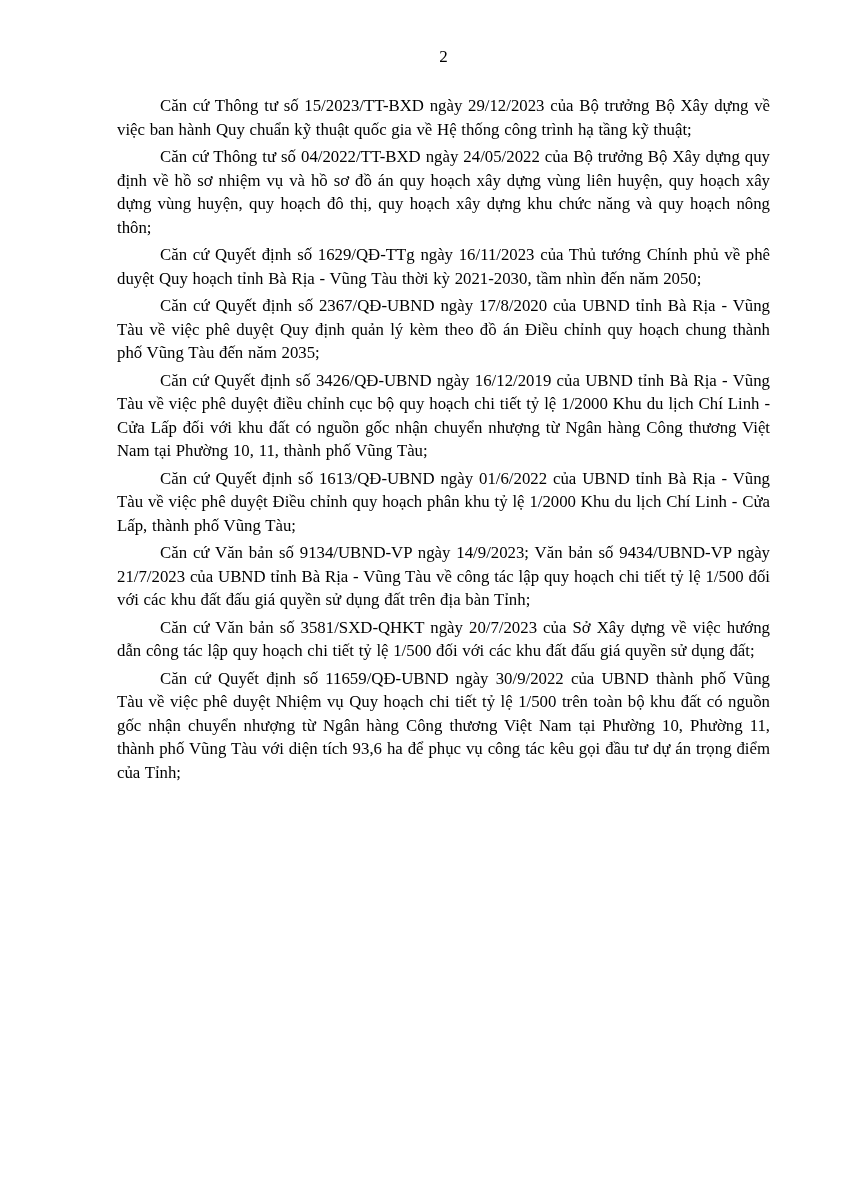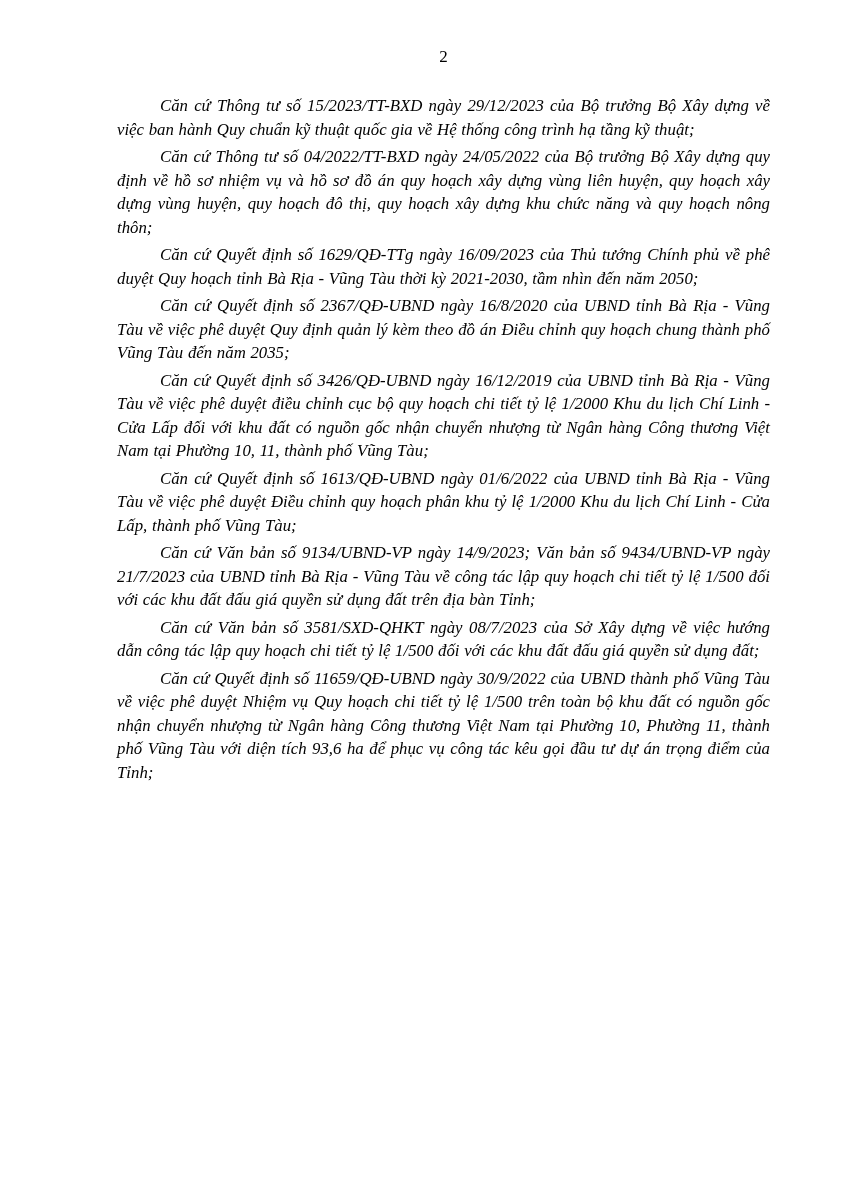--- a/index.html
+++ b/index.html
@@ -23,37 +23,36 @@
   }
   .page-number {
     text-align: center;
     font-style: normal;
     font-size: 17px;
     line-height: 20px;
     margin: 0 0 27px 0;
   }
   .content p {
     margin: 0 0 4px 0;
-    font-style: italic;
     font-size: 16.8px;
     line-height: 23.5px;
     text-align: justify;
     text-indent: 43px;
     word-spacing: 0.5px;
   }
 </style>
 </head>
 <body>
 
 <div class="page">
   <div class="page-number">2</div>
   <div class="content">
     <p>Căn cứ Thông tư số 15/2023/TT-BXD ngày 29/12/2023 của Bộ trưởng Bộ Xây dựng về việc ban hành Quy chuẩn kỹ thuật quốc gia về Hệ thống công trình hạ tầng kỹ thuật;</p>
     <p>Căn cứ Thông tư số 04/2022/TT-BXD ngày 24/05/2022 của Bộ trưởng Bộ Xây dựng quy định về hồ sơ nhiệm vụ và hồ sơ đồ án quy hoạch xây dựng vùng liên huyện, quy hoạch xây dựng vùng huyện, quy hoạch đô thị, quy hoạch xây dựng khu chức năng và quy hoạch nông thôn;</p>
-    <p>Căn cứ Quyết định số 1629/QĐ-TTg ngày 16/09/2023 của Thủ tướng Chính phủ về phê duyệt Quy hoạch tỉnh Bà Rịa - Vũng Tàu thời kỳ 2021-2030, tầm nhìn đến năm 2050;</p>
-    <p>Căn cứ Quyết định số 2367/QĐ-UBND ngày 16/8/2020 của UBND tỉnh Bà Rịa - Vũng Tàu về việc phê duyệt Quy định quản lý kèm theo đồ án Điều chỉnh quy hoạch chung thành phố Vũng Tàu đến năm 2035;</p>
+    <p>Căn cứ Quyết định số 1629/QĐ-TTg ngày 16/11/2023 của Thủ tướng Chính phủ về phê duyệt Quy hoạch tỉnh Bà Rịa - Vũng Tàu thời kỳ 2021-2030, tầm nhìn đến năm 2050;</p>
+    <p>Căn cứ Quyết định số 2367/QĐ-UBND ngày 17/8/2020 của UBND tỉnh Bà Rịa - Vũng Tàu về việc phê duyệt Quy định quản lý kèm theo đồ án Điều chỉnh quy hoạch chung thành phố Vũng Tàu đến năm 2035;</p>
     <p>Căn cứ Quyết định số 3426/QĐ-UBND ngày 16/12/2019 của UBND tỉnh Bà Rịa - Vũng Tàu về việc phê duyệt điều chỉnh cục bộ quy hoạch chi tiết tỷ lệ 1/2000 Khu du lịch Chí Linh - Cửa Lấp đối với khu đất có nguồn gốc nhận chuyển nhượng từ Ngân hàng Công thương Việt Nam tại Phường 10, 11, thành phố Vũng Tàu;</p>
     <p>Căn cứ Quyết định số 1613/QĐ-UBND ngày 01/6/2022 của UBND tỉnh Bà Rịa - Vũng Tàu về việc phê duyệt Điều chỉnh quy hoạch phân khu tỷ lệ 1/2000 Khu du lịch Chí Linh - Cửa Lấp, thành phố Vũng Tàu;</p>
     <p>Căn cứ Văn bản số 9134/UBND-VP ngày 14/9/2023; Văn bản số 9434/UBND-VP ngày 21/7/2023 của UBND tỉnh Bà Rịa - Vũng Tàu về công tác lập quy hoạch chi tiết tỷ lệ 1/500 đối với các khu đất đấu giá quyền sử dụng đất trên địa bàn Tỉnh;</p>
-    <p>Căn cứ Văn bản số 3581/SXD-QHKT ngày 08/7/2023 của Sở Xây dựng về việc hướng dẫn công tác lập quy hoạch chi tiết tỷ lệ 1/500 đối với các khu đất đấu giá quyền sử dụng đất;</p>
+    <p>Căn cứ Văn bản số 3581/SXD-QHKT ngày 20/7/2023 của Sở Xây dựng về việc hướng dẫn công tác lập quy hoạch chi tiết tỷ lệ 1/500 đối với các khu đất đấu giá quyền sử dụng đất;</p>
     <p>Căn cứ Quyết định số 11659/QĐ-UBND ngày 30/9/2022 của UBND thành phố Vũng Tàu về việc phê duyệt Nhiệm vụ Quy hoạch chi tiết tỷ lệ 1/500 trên toàn bộ khu đất có nguồn gốc nhận chuyển nhượng từ Ngân hàng Công thương Việt Nam tại Phường 10, Phường 11, thành phố Vũng Tàu với diện tích 93,6 ha để phục vụ công tác kêu gọi đầu tư dự án trọng điểm của Tỉnh;</p>
   </div>
 </div>
 
 </body></html>

